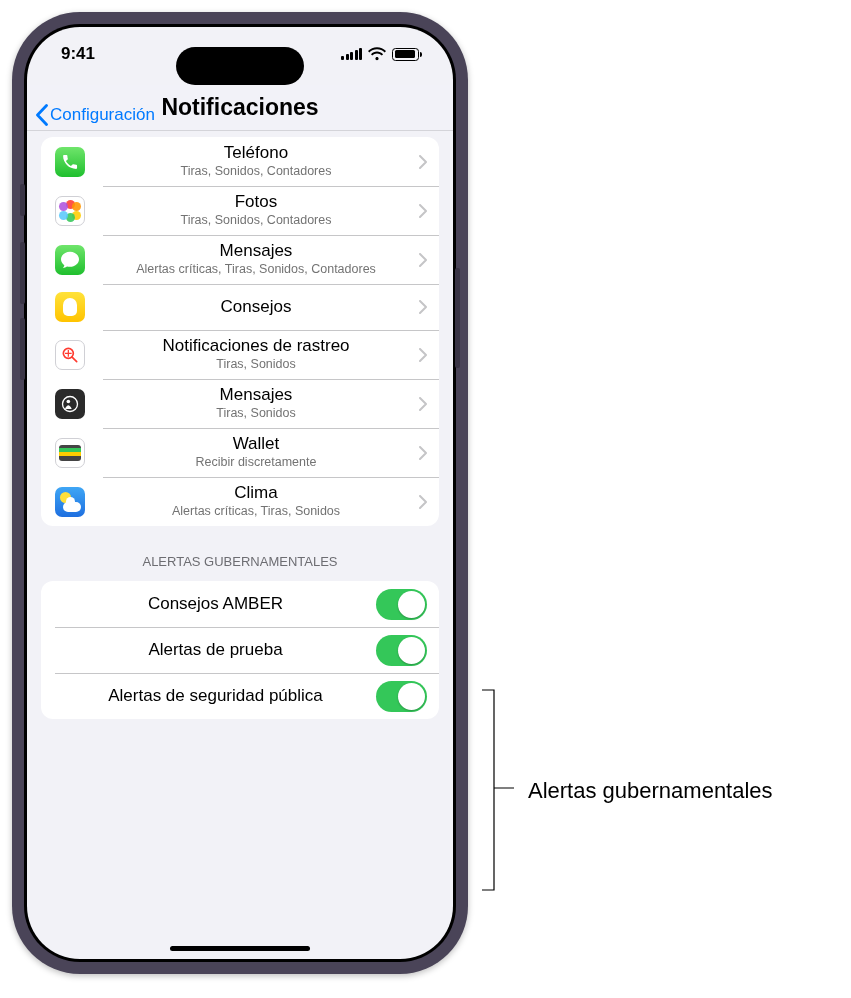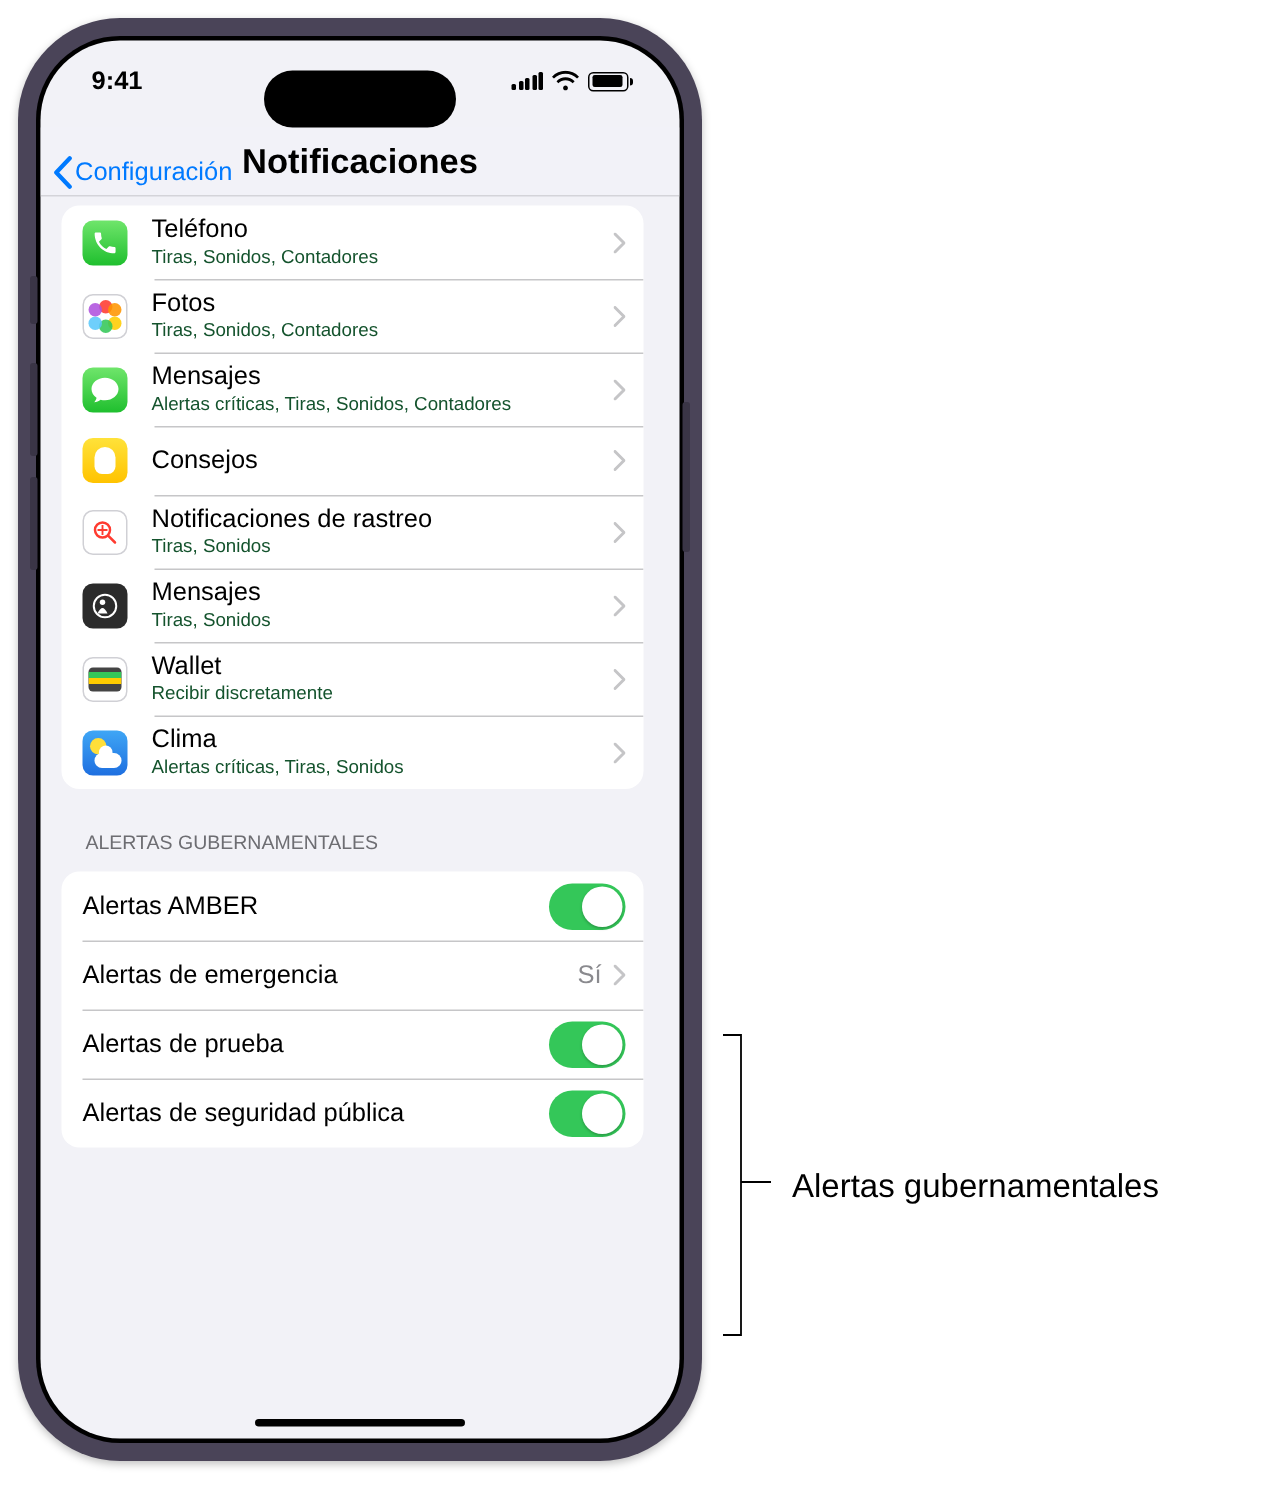--- a/index.html
+++ b/index.html
@@ -75,21 +75,21 @@
     padding-left:8px; gap:2px; max-width:170px; overflow:hidden;margin-top:15px;
   }
   .nav-back svg { flex:none; }
   .nav-title {
     position:absolute; left:0; right:0; text-align:center;
     font-size:23px; font-weight:600; color:#000; pointer-events:none;
   }
 
   
   .content {
-    flex:1; overflow-y:auto; padding: 0 24px 30px 14px;
+    flex:1; overflow-y:auto; padding: 0 14px 30px 14px; text-align: center;
   }
   .group {
     background:#fff; border-radius:12px; overflow:hidden;
     margin-top: 6px;
   }
   .row {
     display:flex; align-items:center; min-height:46px;
     padding: 6px 12px 6px 14px; position:relative;
   }
   .row + .row { }
@@ -98,21 +98,21 @@
   }
   .row.noicon .row-sep { left:14px; }
 
   .app-icon {
     width:30px; height:30px; border-radius:7px; flex:none;
     display:flex; align-items:center; justify-content:center;
     margin-right:16px; overflow:hidden;
   }
   .row-body { flex:1; min-width:0; display:flex; flex-direction:column; justify-content:center; }
   .row-title { font-size:17px; color:#000; line-height:1.2; }
-  .row-sub { font-size:12.5px; color:#14532d; line-height:1.25; margin-top:1px; }
+  .row-sub { font-size:12.5px; color:#737373; line-height:1.25; margin-top:1px; }
   .row-value { font-size:17px; color:#8a8a8e; margin-left:8px; }
   .chev { margin-left:8px; flex:none; }
   .chev svg { display:block; }
 
   .toggle {
     width:51px; height:31px; border-radius:16px; position:relative; flex:none;
   }
   .toggle-on { background:#34c759; }
   .toggle::after {
     content:""; position:absolute; top:2px; width:27px; height:27px; background:#fff;
@@ -360,37 +360,25 @@
           </div>
 
         </div>
 
         <div class="section-header">Alertas gubernamentales</div>
 
         <div class="group">
 
           <div class="row noicon">
             <div class="row-body">
-              <div class="row-title">Alertas AMBER</div>
+              <div class="row-title">Consejos AMBER</div>
             </div>
             <div class="toggle toggle-on"></div>
           </div>
 
-          <div class="row noicon">
-            <div class="row-sep"></div>
-            <div class="row-body">
-              <div class="row-title">Alertas de emergencia</div>
-            </div>
-            <div class="row-value">Sí</div>
-            <div class="chev">
-                <svg width="8" height="14" viewBox="0 0 8 14">
-                  <path d="M1 1l6 6-6 6" stroke="#c5c5c7" stroke-width="2" fill="none" stroke-linecap="round" stroke-linejoin="round"></path>
-                </svg>
-              </div>
-          </div>
 
           <div class="row noicon">
             <div class="row-sep"></div>
             <div class="row-body">
               <div class="row-title">Alertas de prueba</div>
             </div>
             <div class="toggle toggle-on"></div>
           </div>
 
           <div class="row noicon">

